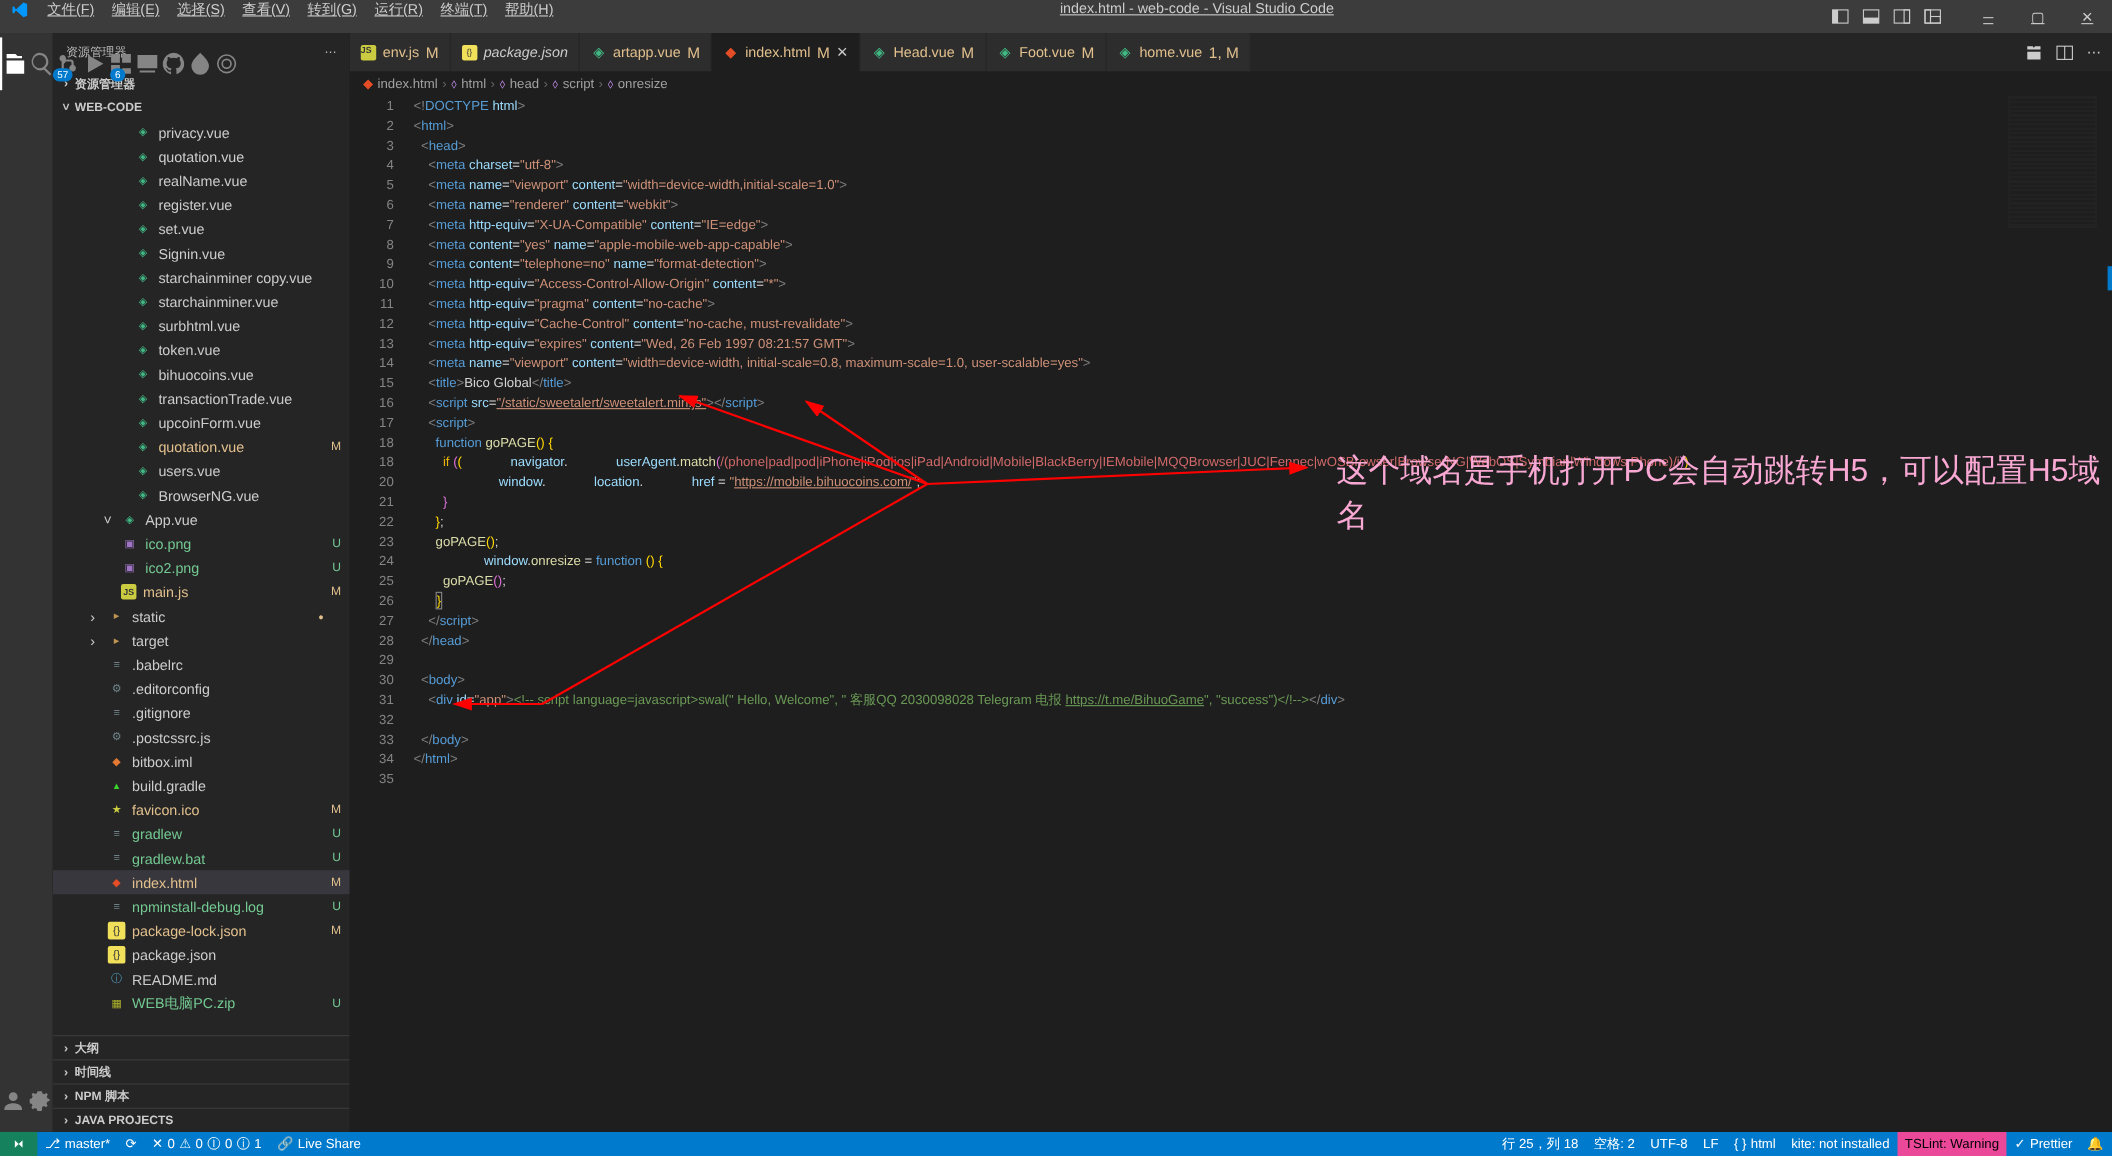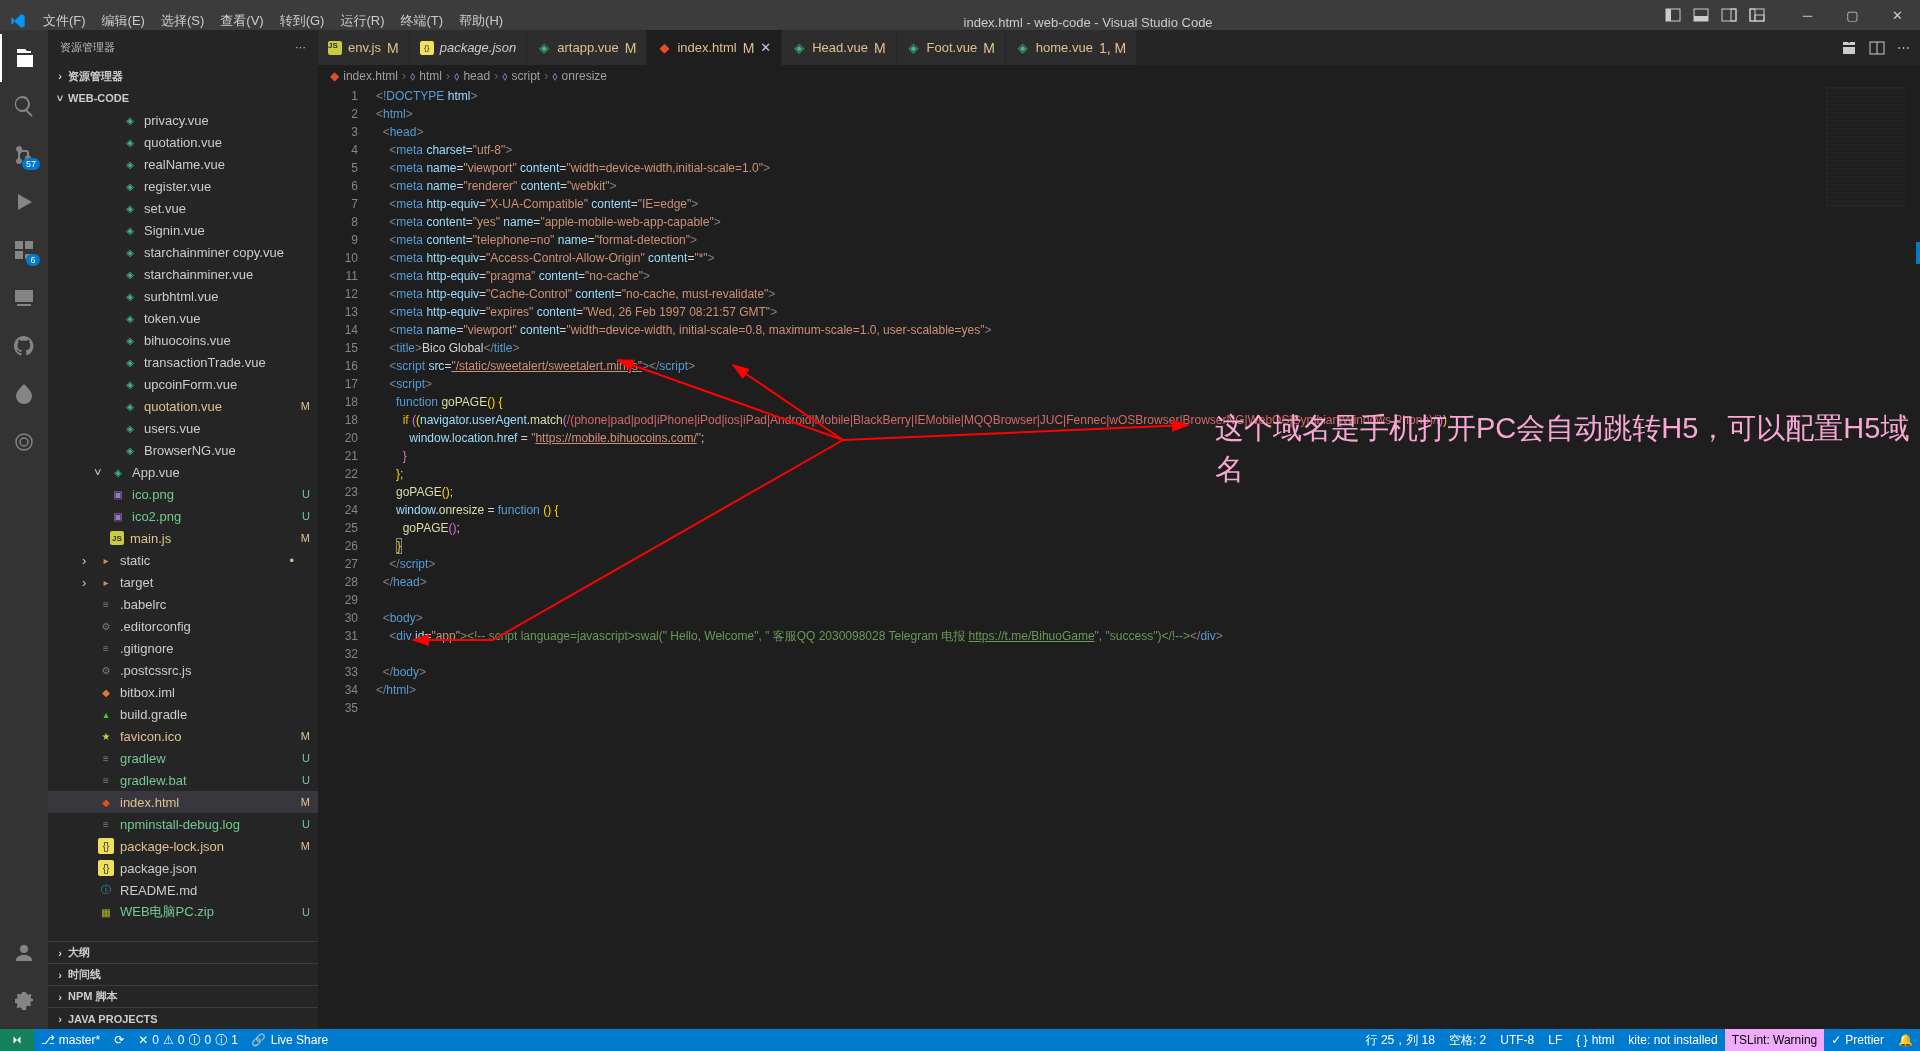--- a/index.html
+++ b/index.html
@@ -1,37 +1,37 @@
 <!DOCTYPE html>
 <html><head>
 <meta charset="utf-8">
 <style>
 * { margin: 0; padding: 0; box-sizing: border-box; font-family: "Segoe UI", "Microsoft YaHei", sans-serif; }
 body { background: #1e1e1e; color: #cccccc; width: 1920px; height: 1051px; overflow: hidden; font-size: 13px; position: relative; }
 
 
-.titlebar { height: 30px; background: #3c3c3c; display: flex; align-items: flex-end; justify-content: space-between; }
+.titlebar { height: 30px; background: #3c3c3c; display: flex; align-items: flex-start; justify-content: space-between; text-decoration: underline; }
 .titlebar .left { display: flex; align-items: center; }
 .titlebar .logo { width: 35px; display: flex; justify-content: center; }
 .titlebar .logo svg { width: 16px; height: 16px; }
 .titlebar .menu { display: flex; }
 .titlebar .menu span { padding: 0 8px; cursor: pointer; color: #cccccc; }
 .titlebar .title { color: #cccccc; }
 .titlebar .right { display: flex; align-items: center; }
 .titlebar .layout-icons { display: flex; gap: 12px; margin-right: 20px; }
 .titlebar .layout-icons svg { width: 16px; height: 16px; }
 .titlebar .win-controls { display: flex; }
 .titlebar .win-controls div { width: 45px; height: 30px; display: flex; align-items: center; justify-content: center; cursor: pointer; }
 
 
 .main { display: flex; height: calc(100% - 52px); }
 
 
 .activitybar { width: 48px; background: #333333; display: flex; flex-direction: column; justify-content: space-between; padding: 4px 0; }
-.activitybar .top, .activitybar .bottom { display: flex; flex-direction: column; }
+.activitybar .top, .activitybar .bottom { display: flex; flex-direction: row; }
 .activity-item { height: 48px; display: flex; align-items: center; justify-content: center; position: relative; cursor: pointer; }
 .activity-item.active { border-left: 2px solid #fff; }
 .activity-item svg { width: 24px; height: 24px; }
 .activity-item.active svg path { fill: #fff; }
 .badge { position: absolute; bottom: 8px; right: 8px; background: #007acc; color: #fff; border-radius: 8px; font-size: 9px; padding: 1px 4px; min-width: 14px; text-align: center; }
 
 
 .sidebar { width: 270px; background: #252526; overflow-y: auto; display: flex; flex-direction: column; }
 .sidebar-header { height: 35px; display: flex; align-items: center; justify-content: space-between; padding: 0 12px; color: #bbbbbb; font-size: 11px; }
 .sidebar-header .dots { cursor: pointer; }
@@ -93,40 +93,40 @@
 .c-name { color: #9cdcfe; }
 .c-str { color: #ce9178; }
 .c-kw { color: #569cd6; }
 .c-kw2 { color: #eab308; }
 .c-fn { color: #dcdcaa; }
 .c-comment { color: #6a9955; }
 .c-punc { color: #808080; }
 .c-brace { color: #ffd700; }
 .c-brace2 { color: #da70d6; }
 .c-re { color: #d16969; }
-.c-var { color: #9cdcfe; }
+.c-var { color: #9cdcfe; margin-left: 44px; }
 .underline { text-decoration: underline; }
 
 
 .anno-text { position: absolute; color: #f9a8d4; font-size: 29px; pointer-events: none; line-height: 1.4; margin-left: 12px; }
 .anno-svg { position: absolute; pointer-events: none; }
 
 
 .minimap { position: absolute; right: 14px; top: 0; width: 80px; height: 120px; background: repeating-linear-gradient(#2a2a2a 0 2px, #1e1e1e 2px 4px); opacity: 0.4; border: 1px solid #333; }
 .scrollmark { position: absolute; right: 0; top: 155px; width: 4px; height: 22px; background: #007acc; }
 
 
 .bottom-sections .section-header { border-top: 1px solid #3c3c3c; }
 
 
 .statusbar { height: 22px; background: #007acc; color: #fff; display: flex; align-items: center; justify-content: space-between; font-size: 12px; }
 .statusbar .left, .statusbar .right { display: flex; align-items: center; }
 .statusbar .sb-item { padding: 0 7px; display: flex; align-items: center; gap: 4px; cursor: pointer; height: 22px; }
 .statusbar .remote { background: #16825d; height: 22px; width: 34px; display: flex; align-items: center; justify-content: center; }
-.statusbar .tslint { background: #f0abfc; color: #000; }
+.statusbar .tslint { background: #ec4899; color: #000; }
 
 
 ::-webkit-scrollbar { width: 10px; height: 10px; }
 ::-webkit-scrollbar-thumb { background: #424242; }
 ::-webkit-scrollbar-track { background: transparent; }
 </style>
 </head>
 <body>
 
 <div class="titlebar">

